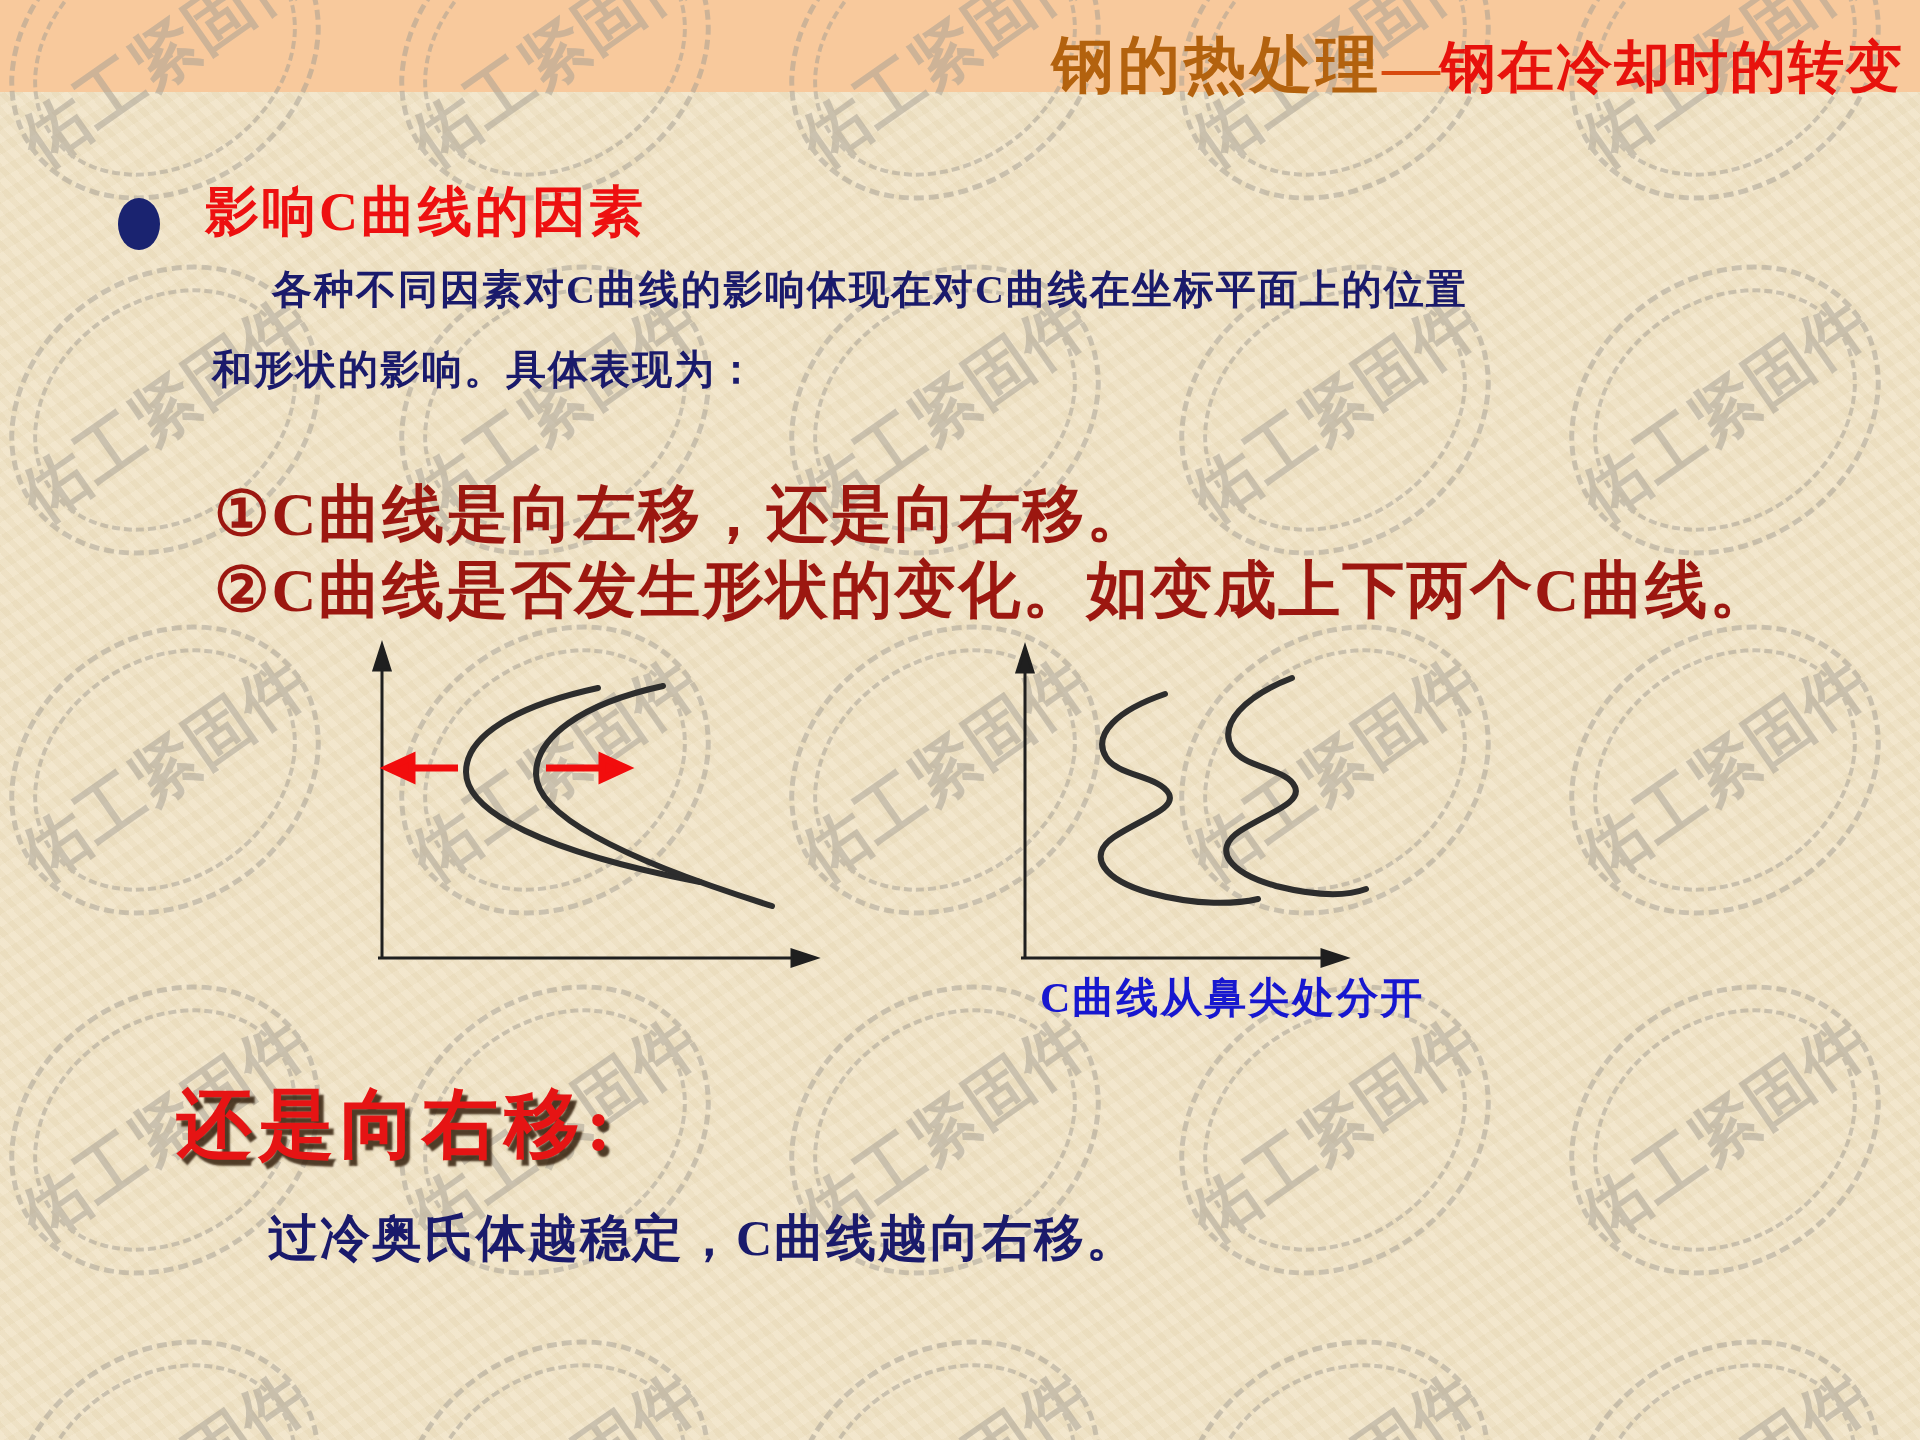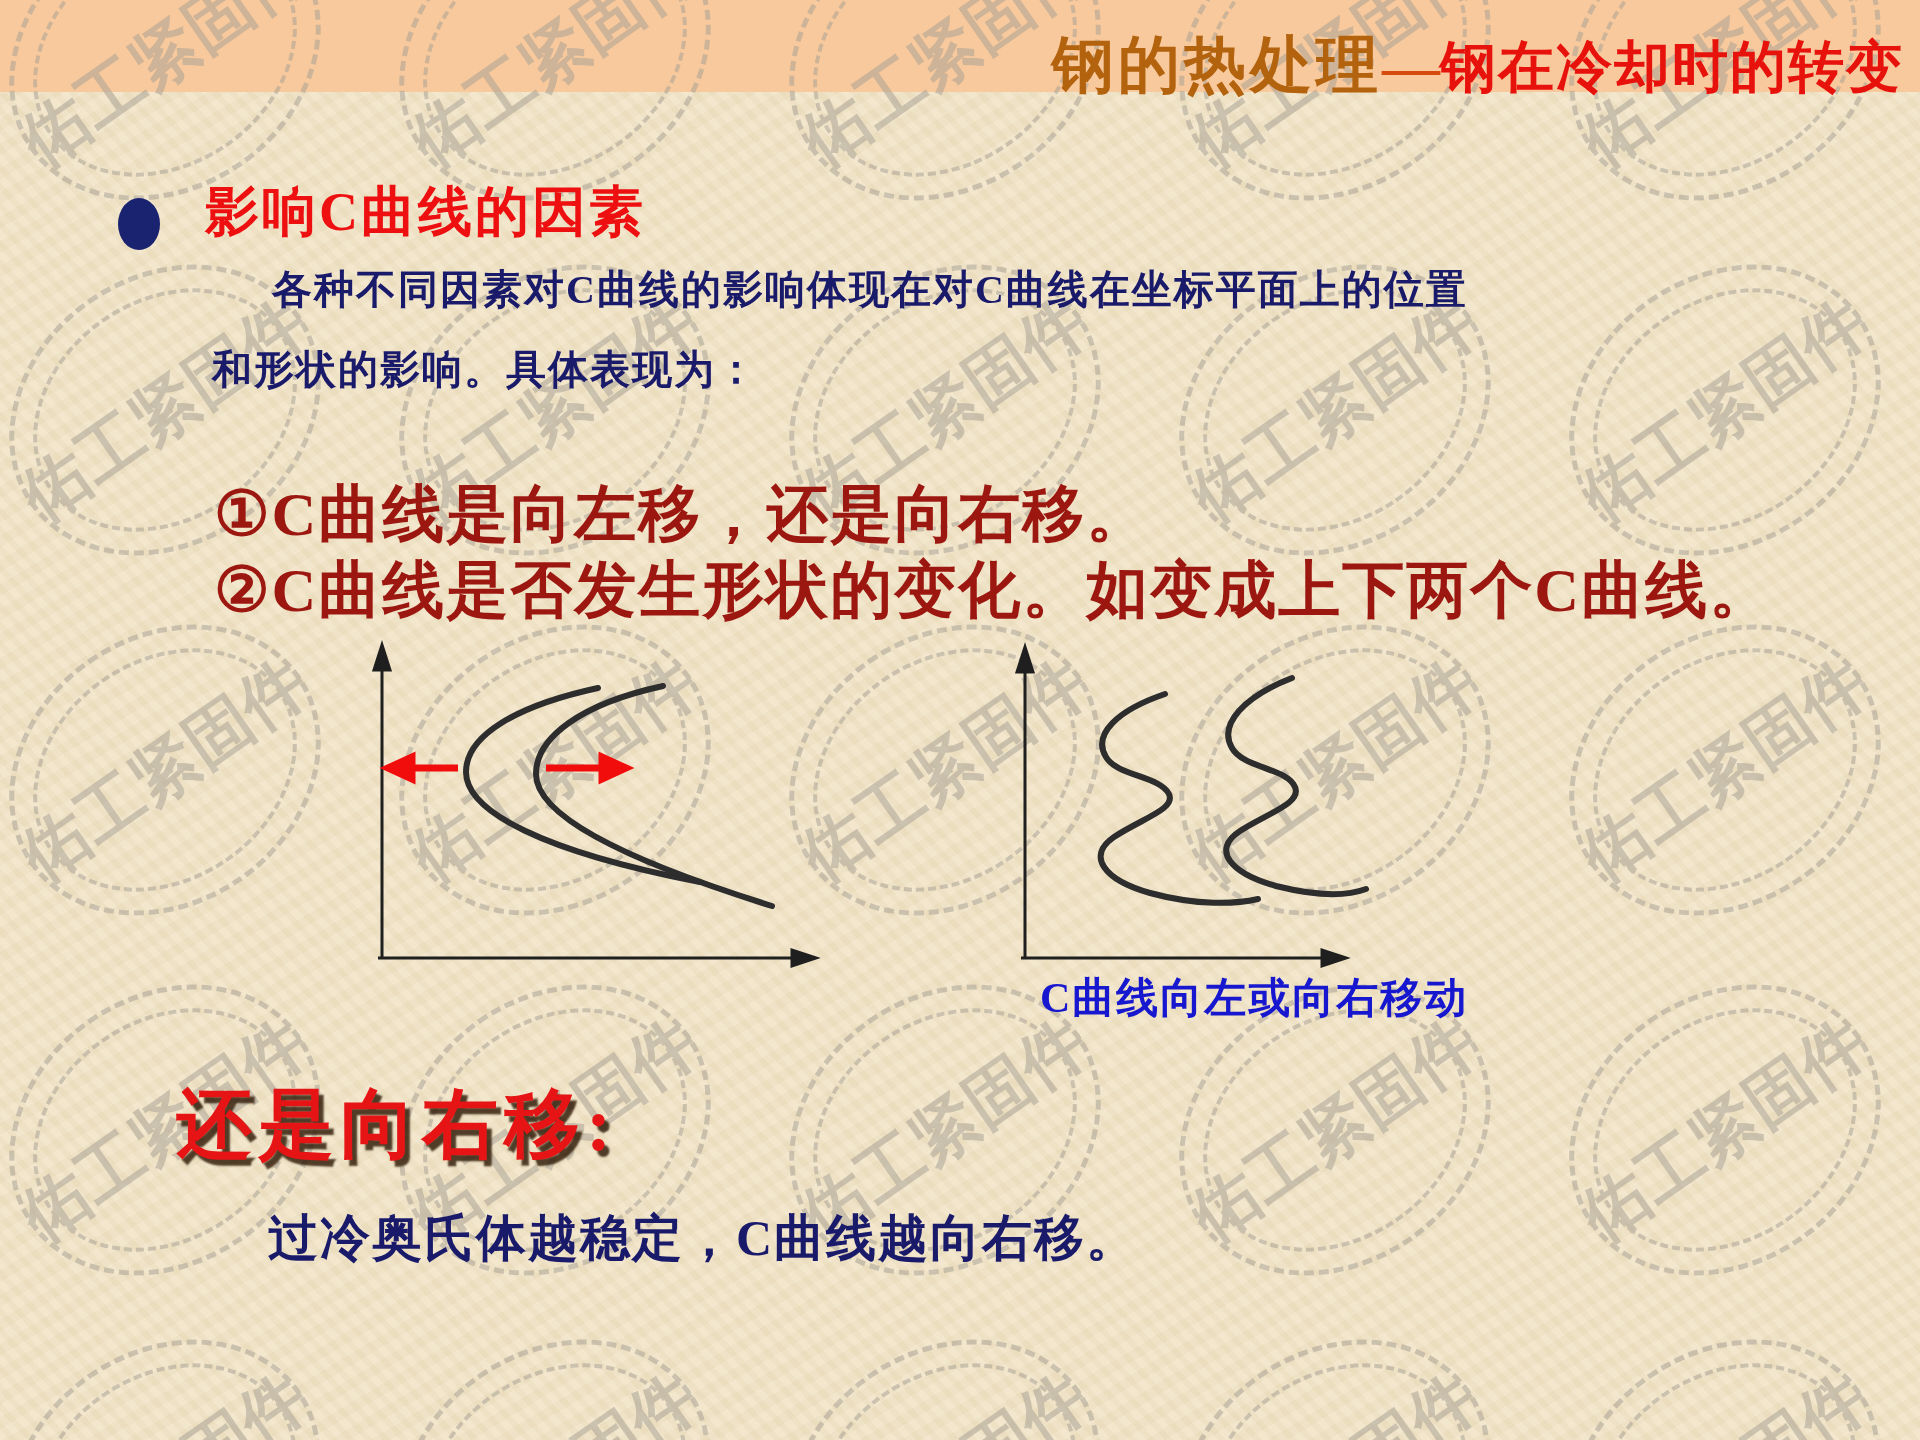--- a/index.html
+++ b/index.html
@@ -235,19 +235,19 @@
   <div class="content">
     <div class="bullet"></div>
     <div class="txt bullet-heading">影响C曲线的因素</div>
 
     <div class="txt para-line para1">各种不同因素对C曲线的影响体现在对C曲线在坐标平面上的位置</div>
     <div class="txt para-line para2">和形状的影响。具体表现为：</div>
 
     <div class="txt point point1">①C曲线是向左移，还是向右移。</div>
     <div class="txt point point2">②C曲线是否发生形状的变化。如变成上下两个C曲线。</div>
 
-    <div class="txt caption caption-right">C曲线向左或向右移动</div>
+    <div class="txt caption caption-right">C曲线从鼻尖处分开</div>
 
     <div class="txt conclusion-heading">还是向右移:</div>
     <div class="txt conclusion-text">过冷奥氏体越稳定，C曲线越向右移。</div>
   </div>
 
 </div>
 
 </body></html>

